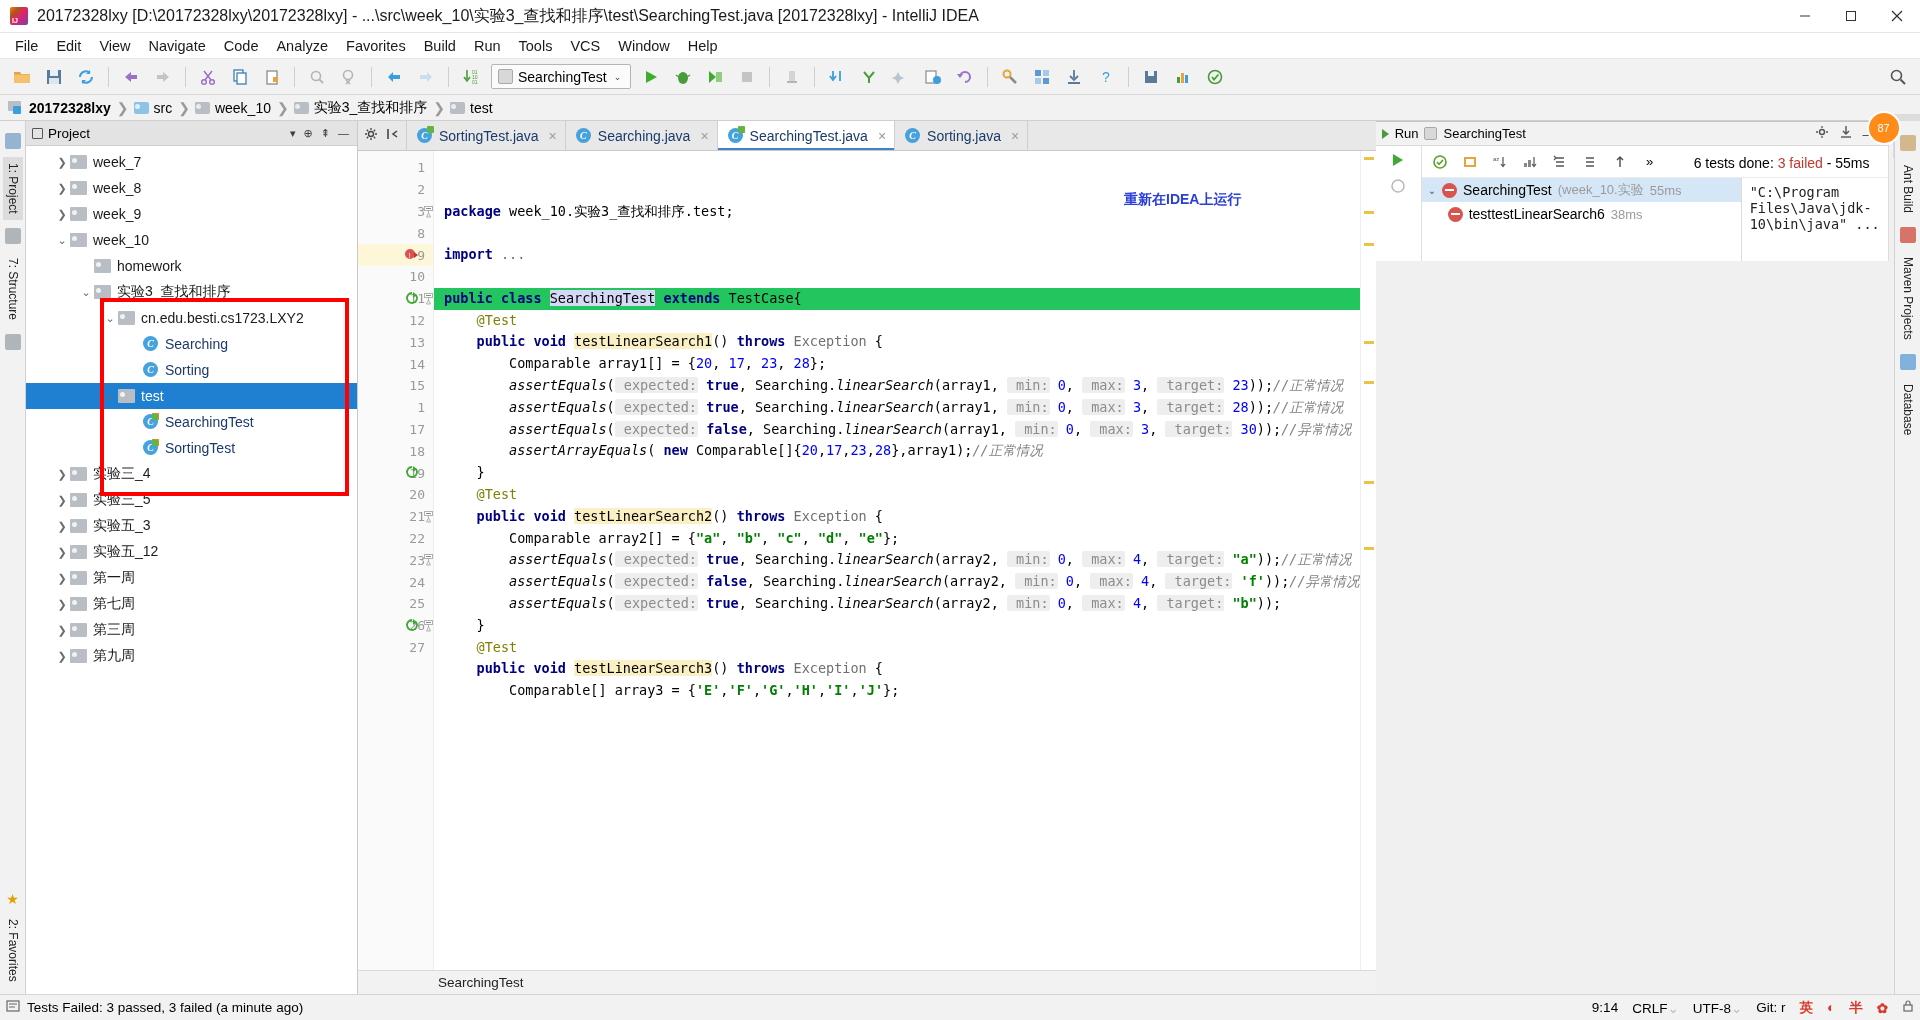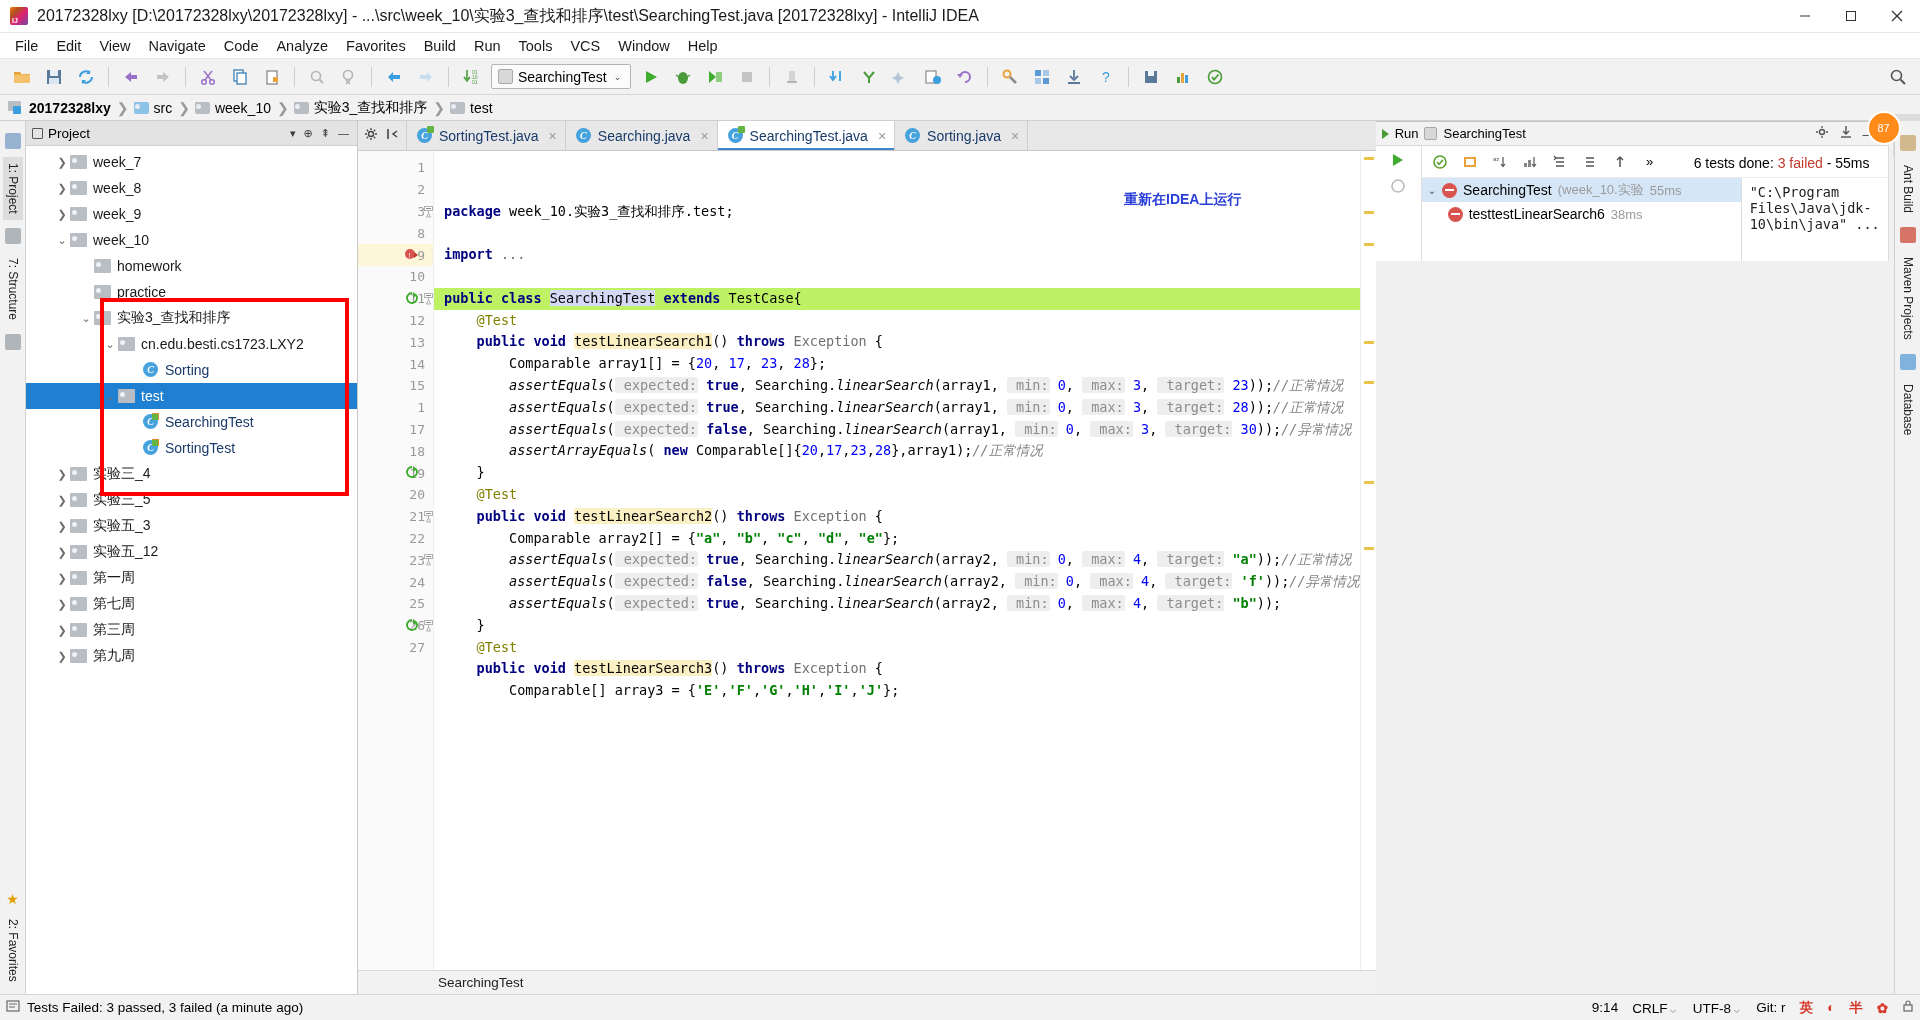--- a/index.html
+++ b/index.html
@@ -166,21 +166,21 @@
   .gutter { width: 76px; background: #fafafa; border-right: 1px solid #eee; flex: 0 0 76px;
       position: relative; padding-top: 6px; }
   .gline { height: 21.8px; display: flex; align-items: center; justify-content: flex-end;
       padding-right: 8px; color: #999; font-family: "DejaVu Sans Mono", monospace; font-size: 13px; }
   .gline.hl { background: #fdf6d8; }
   .code {
     flex: 1; padding: 6px 0 0 10px; font-family: "DejaVu Sans Mono", monospace;
     font-size: 13.5px; line-height: 21.8px; white-space: pre; overflow: hidden; position: relative;
   }
   .cl { height: 21.8px; white-space: pre; }
-  .cl.hl { background: #bef264; margin-left: -10px; padding-left: 10px; }
+  .cl.hl { background: #22c55e; margin-left: -10px; padding-left: 10px; }
   .kw { color: #000080; font-weight: bold; }
   .num { color: #0000ff; }
   .str { color: #008000; font-weight: bold; }
   .cmt { color: #808080; font-style: italic; }
   .ann { color: #808000; }
   .hint { color: #8c8c8c; background: #eeeeee; border-radius: 2px; padding: 0 1px; }
   .mtd { background: #fbf0c4; }
   .selw { background: #d6d9f5; }
   .ital { font-style: italic; }
   .grey { color: #707070; }
@@ -568,33 +568,33 @@
                 <span class="tarrow">⌄</span>
                 <span class="tico folder"></span>
                 <span class="tlabel plain">week_10</span>
               </div>
               <div class="trow" style="padding-left: 52px;">
                 <span class="tarrow none"></span>
                 <span class="tico folder"></span>
                 <span class="tlabel plain">homework</span>
               </div>
               <div class="trow" style="padding-left: 52px;">
-                <span class="tarrow none"></span>
-                <span class="tico folder"></span>
-                <span class="tlabel plain">practice</span>
-              </div>
-              <div class="trow" style="padding-left: 52px;">
                 <span class="tarrow">⌄</span>
                 <span class="tico folder"></span>
                 <span class="tlabel plain">实验3_查找和排序</span>
               </div>
               <div class="trow" style="padding-left: 76px;">
                 <span class="tarrow">⌄</span>
                 <span class="tico folder"></span>
                 <span class="tlabel plain">cn.edu.besti.cs1723.LXY2</span>
+              </div>
+              <div class="trow" style="padding-left: 100px;">
+                <span class="tarrow none"></span>
+                <span class="tico cls"></span>
+                <span class="tlabel">Searching</span>
               </div>
               <div class="trow" style="padding-left: 100px;">
                 <span class="tarrow none"></span>
                 <span class="tico cls"></span>
                 <span class="tlabel">Sorting</span>
               </div>
               <div class="trow sel" style="padding-left: 76px;">
                 <span class="tarrow">⌄</span>
                 <span class="tico folder"></span>
                 <span class="tlabel">test</span>

